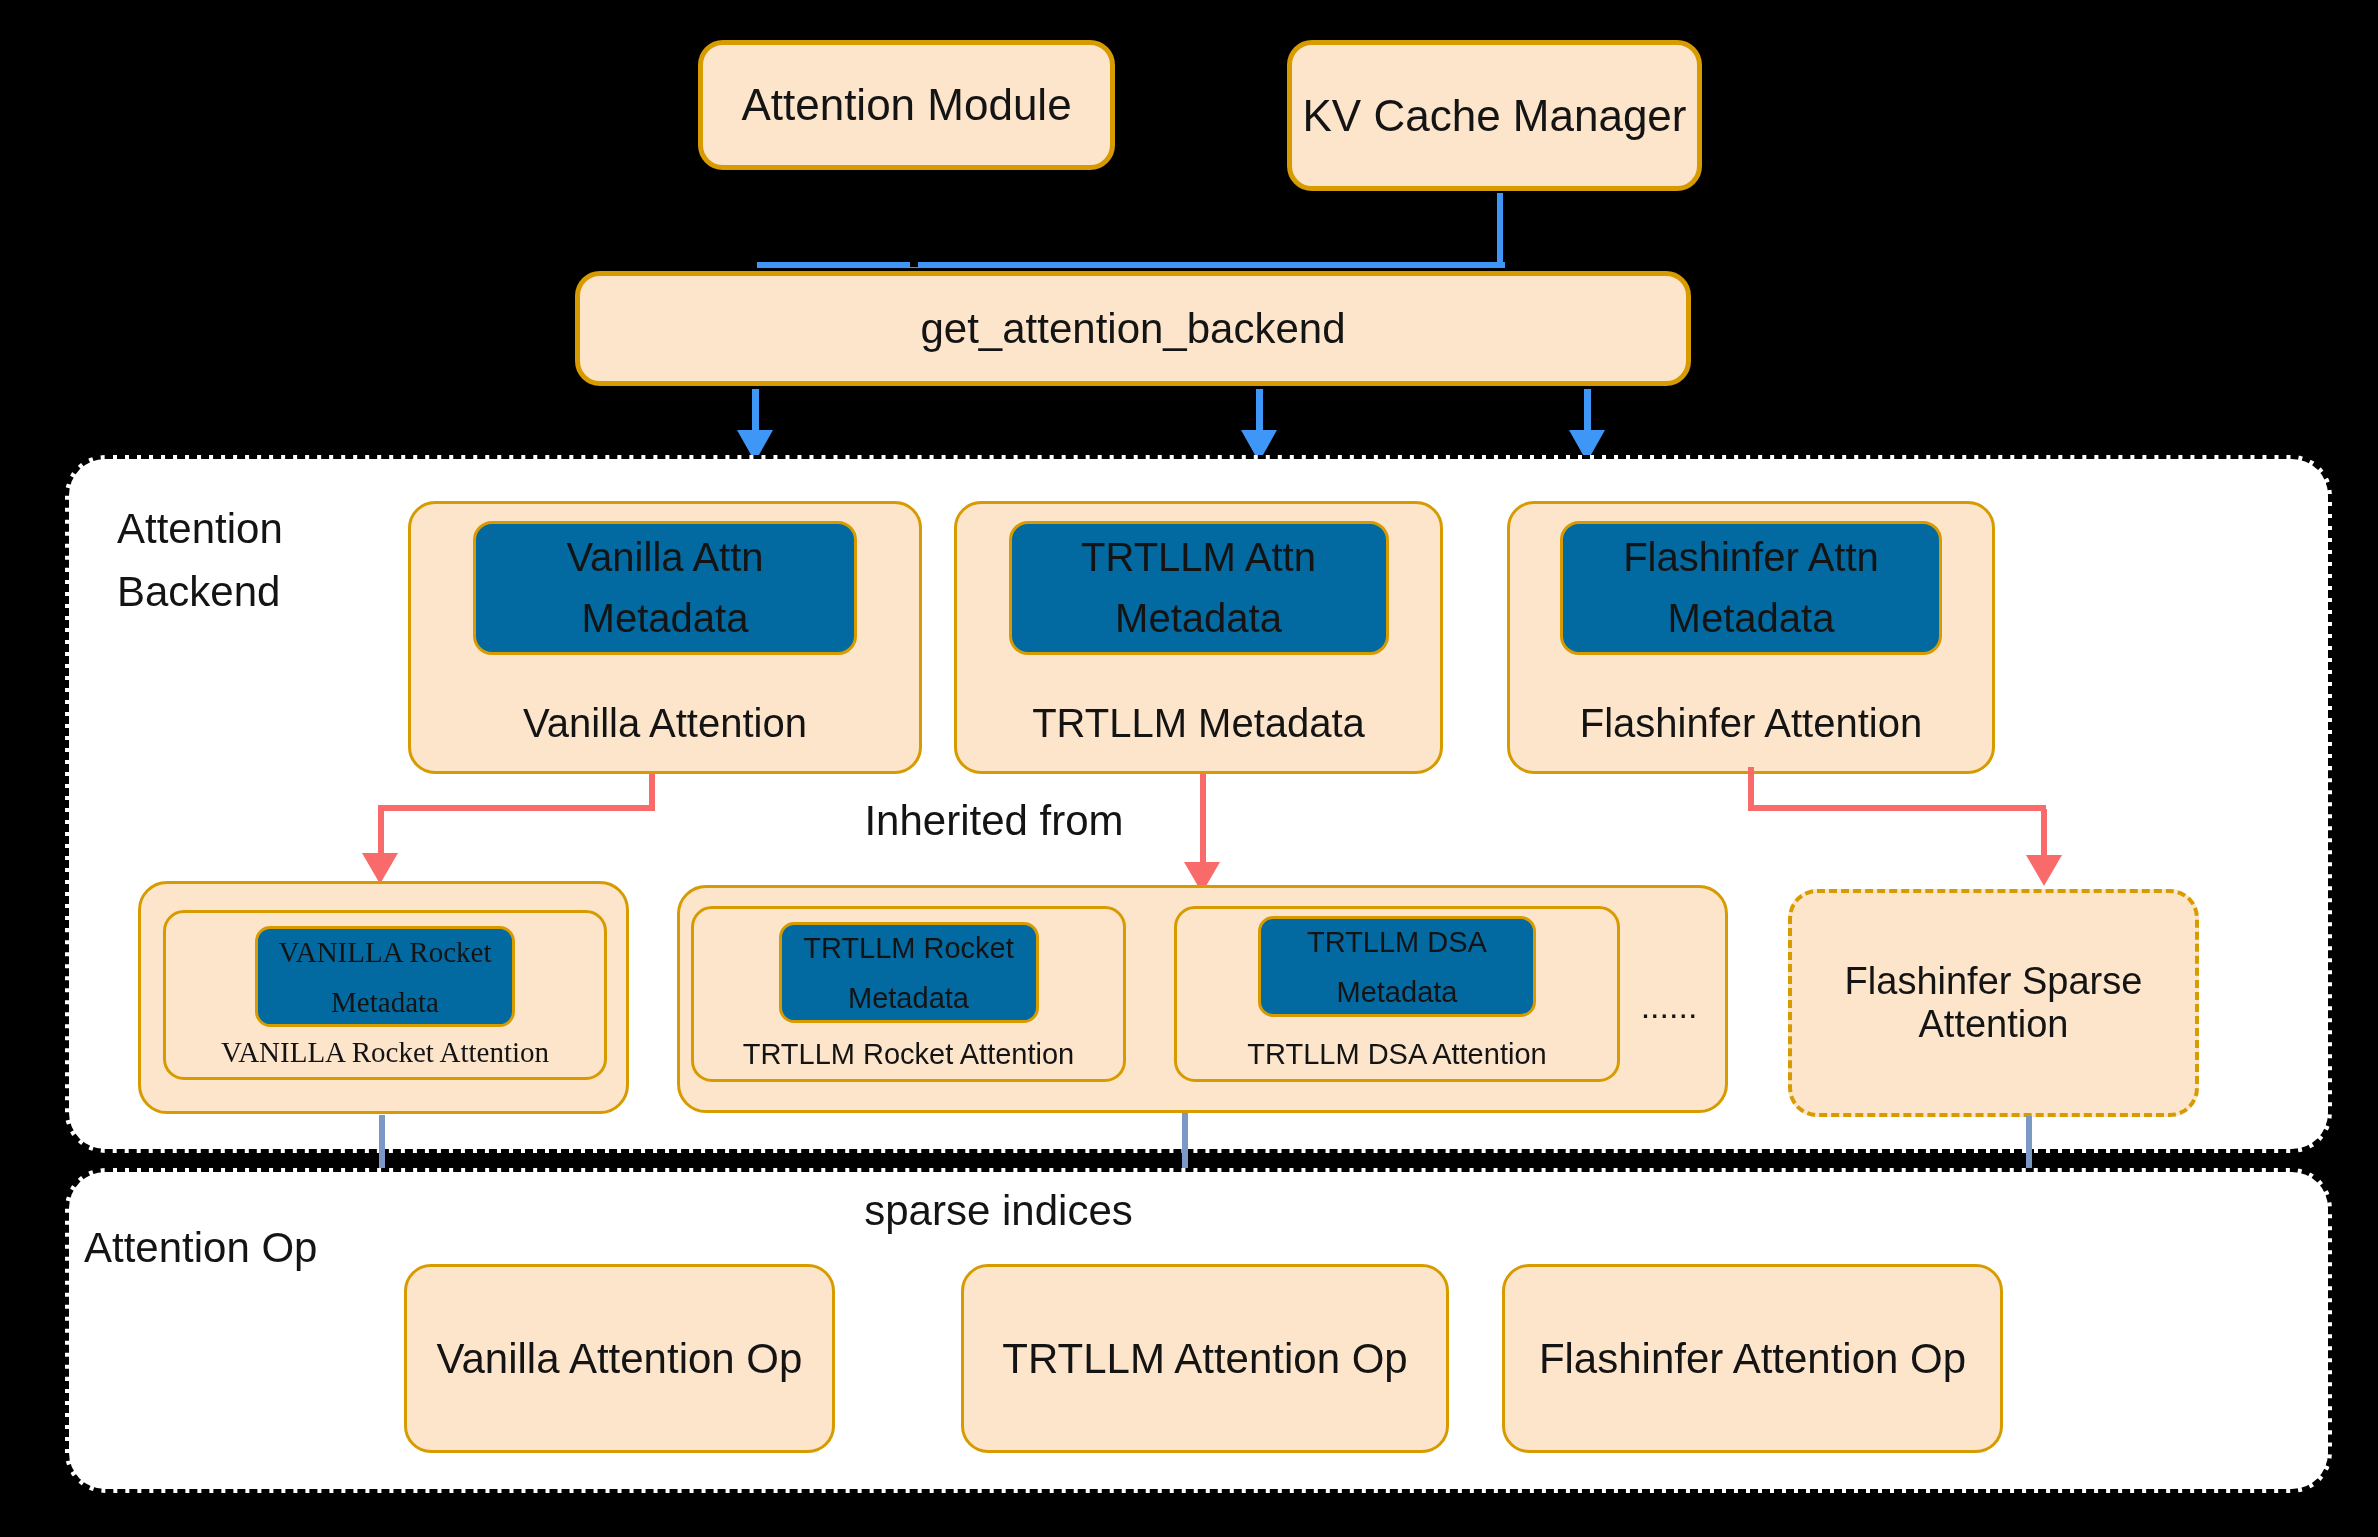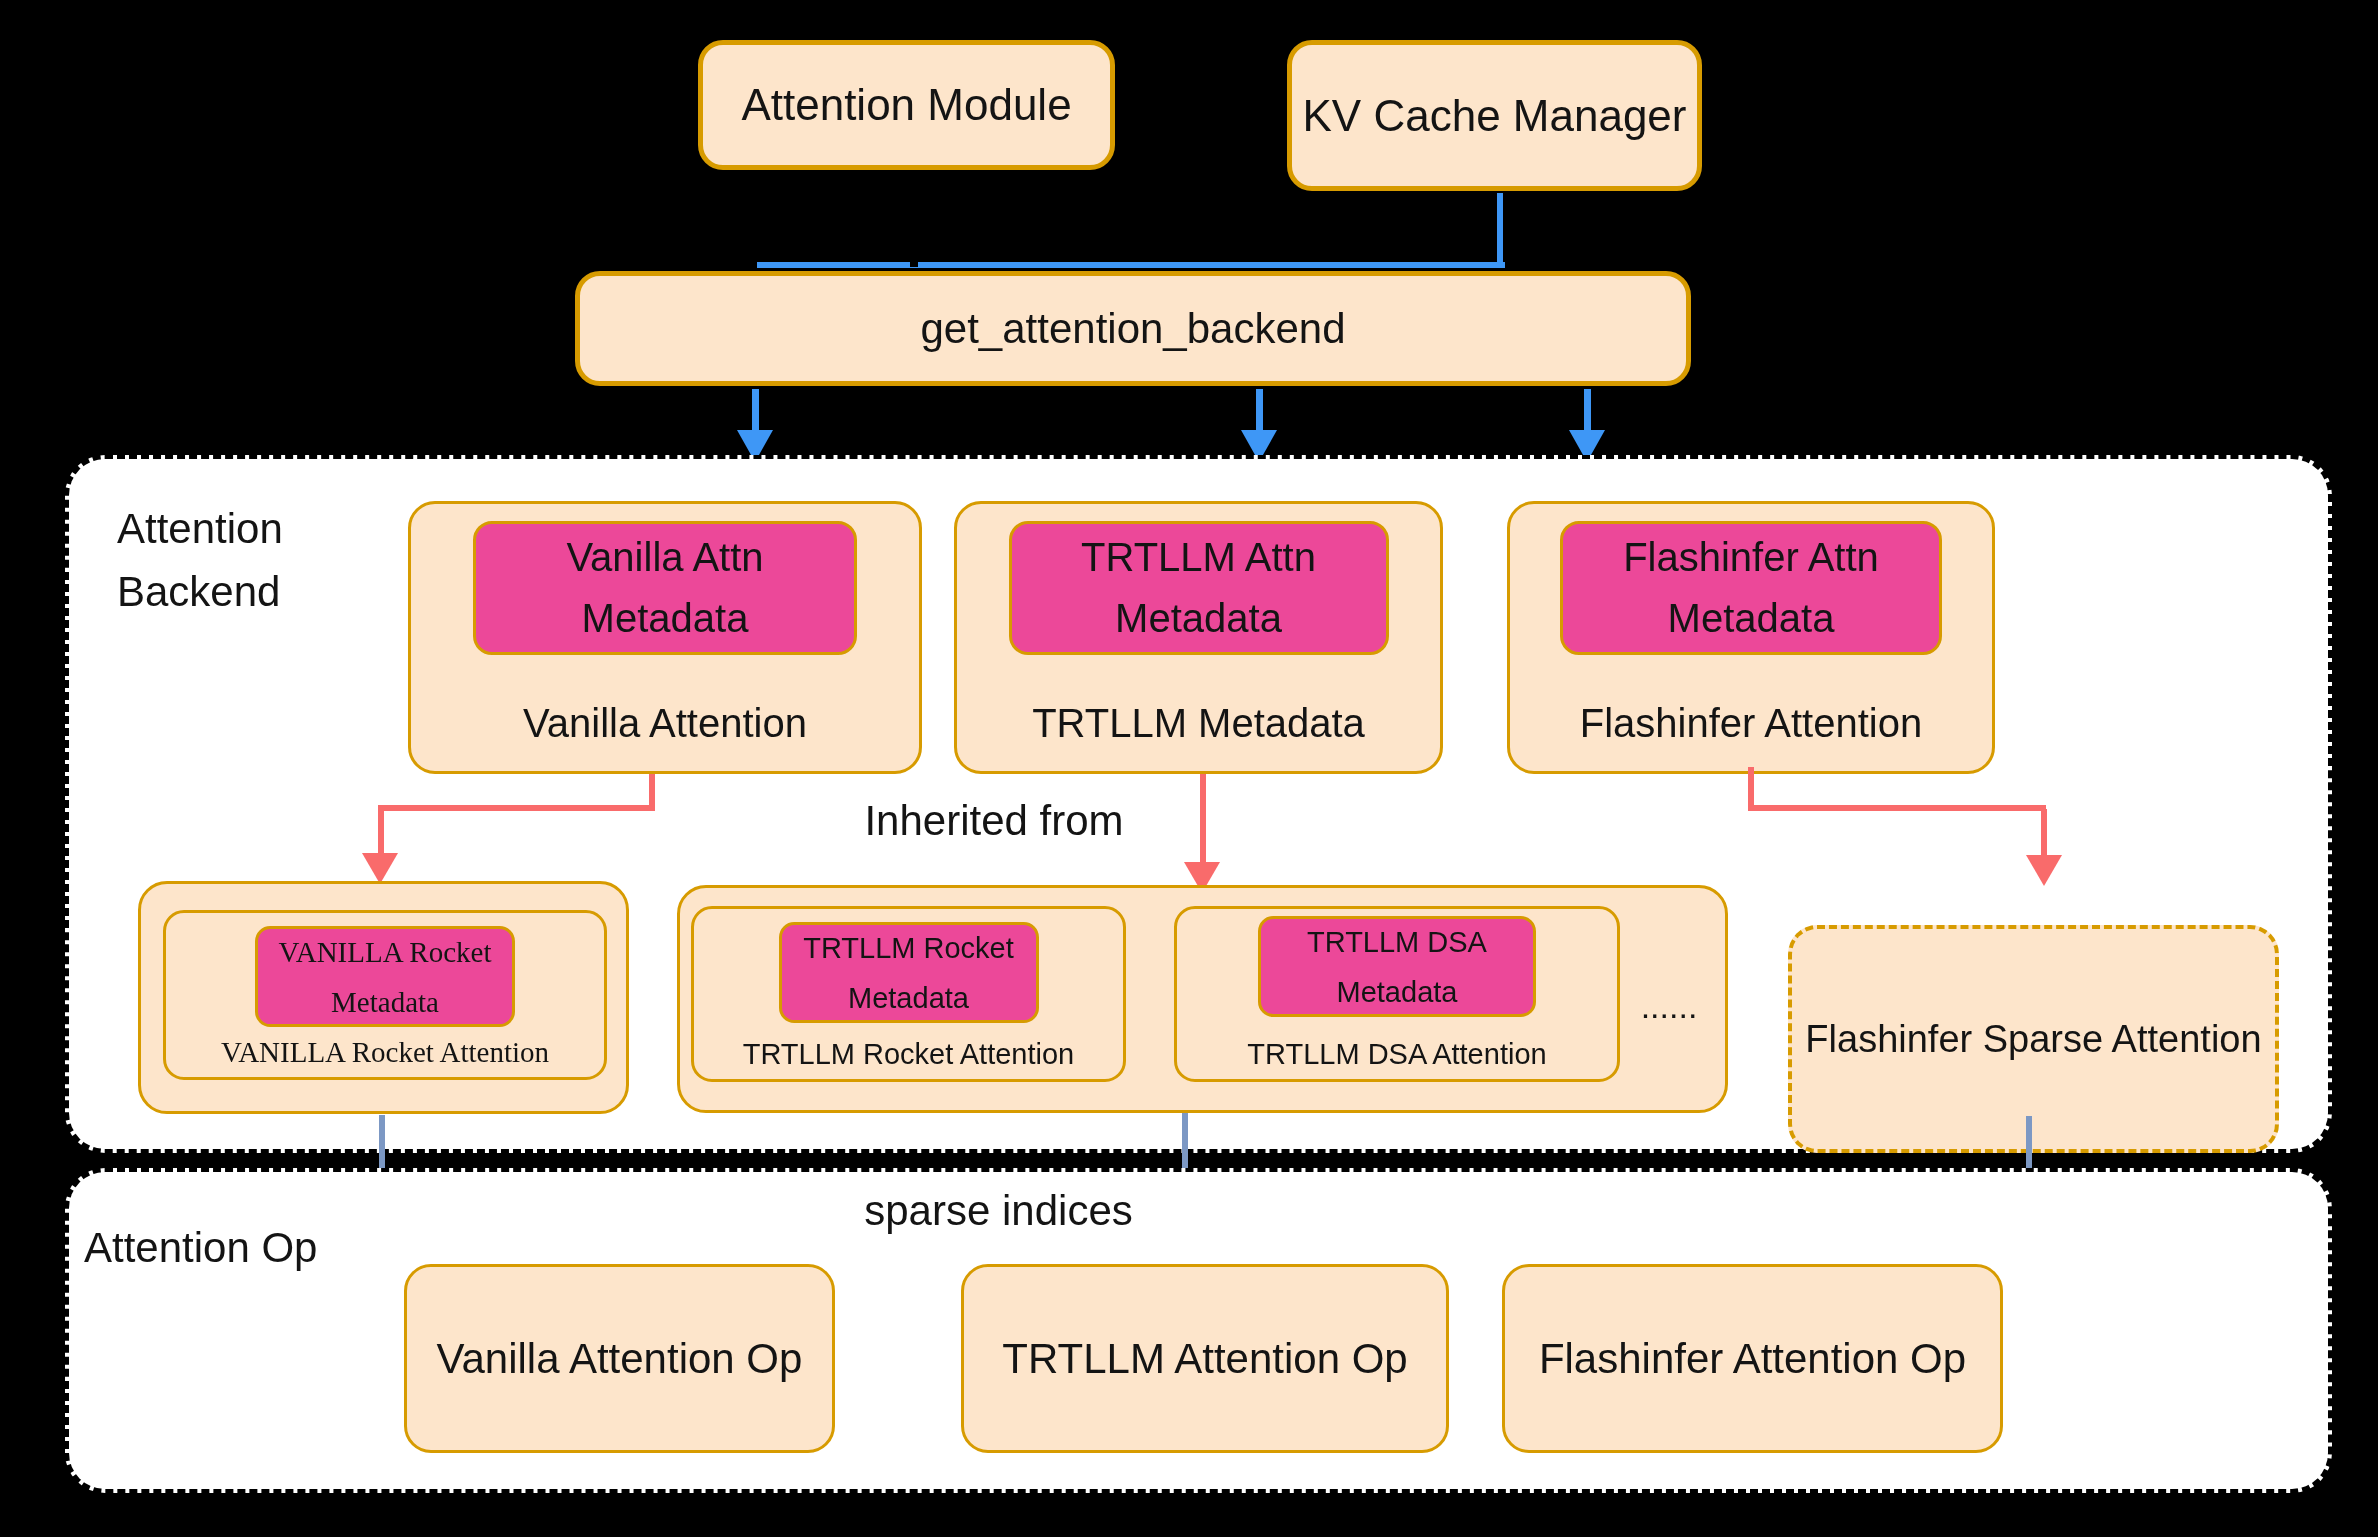--- a/index.html
+++ b/index.html
@@ -25,21 +25,21 @@
   .red   { background:#F96B6B; }
   .slate { background:#7C98C4; }
   .black { background:#000; }
   .head { position:absolute; width:0; height:0;
           border-left:18px solid transparent; border-right:18px solid transparent; }
   .head-blue  { border-top:32px solid #3E97F6; }
   .head-red   { border-top:31px solid #F96B6B; }
   .head-slate { border-top:29px solid #7C98C4; }
   .innerbox {
     position:absolute; left:50%; transform:translateX(-50%);
-    background:#ec4899; border:3.8px solid #D79B00; border-radius:19px;
+    background:#0369a1; border:3.8px solid #D79B00; border-radius:19px;
   }
   .botlabel { position:absolute; left:0; right:0; text-align:center; }
   .f46 { font-size:44px; } .f44 { font-size:42px; } .f42 { font-size:40px; }
   .f40 { font-size:38px; } .f36 { font-size:34px; } .f30 { font-size:29px; }
   .lh64 > div { line-height:61px; }
   .lh52 > div { line-height:50px; }
   .dashed-node { border-style:dashed; border-width:4.8px; }
 </style>
 </head>
 <body>
@@ -133,21 +133,21 @@
   </div>
   <div class="node" style="left:1174px; top:906px; width:446px; height:176px; border-radius:21px;">
     <div class="innerbox col f30 lh52" style="top:7px; width:278px; height:101px; border-radius:15.3px;">
       <div>TRTLLM DSA</div>
       <div>Metadata</div>
     </div>
     <div class="botlabel f30" style="bottom:7.6px;">TRTLLM DSA Attention</div>
   </div>
   <div class="abs center f36" style="left:1625px; top:983px; width:88px; height:46px;">......</div>
 
-  <div class="node dashed-node center f40" style="left:1788px; top:889px; width:491px; height:228px; border-radius:29px;margin-top:36px;">
+  <div class="node dashed-node center f40" style="left:1788px; top:889px; width:411px; height:228px; border-radius:29px;">
     <span>Flashinfer Sparse Attention</span>
   </div>
 
   <div class="vl slate" style="left:379px; top:1115px; height:73px;"></div>
   <div class="hl slate" style="left:379px; top:1181px; width:277px;"></div>
   <div class="vl slate" style="left:650px; top:1185px; height:46px;"></div>
   <div class="head head-slate" style="left:636px; top:1229px;"></div>
 
   <div class="vl slate" style="left:1182px; top:1113px; height:117px;"></div>
   <div class="head head-slate" style="left:1168px; top:1229px;"></div>

